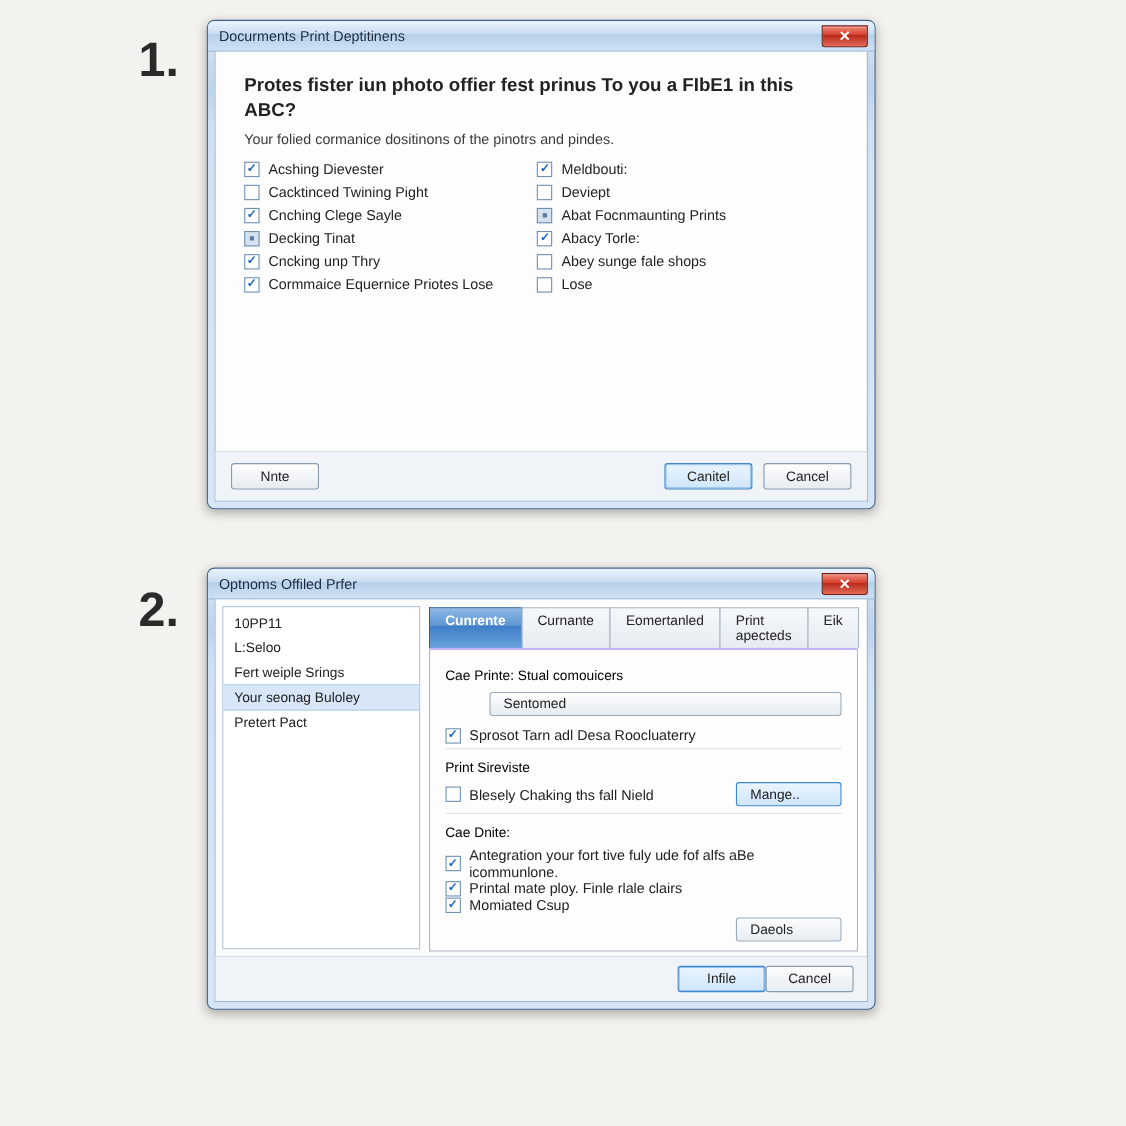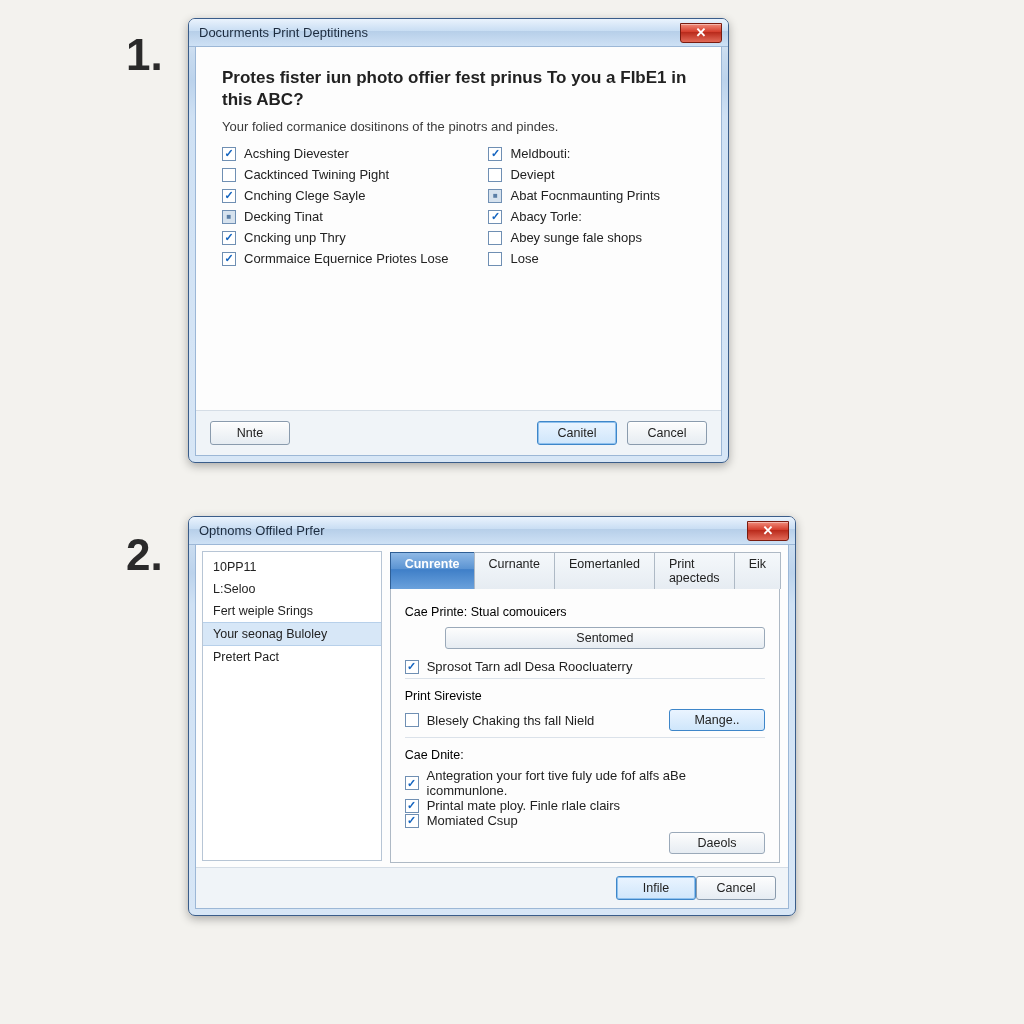--- a/index.html
+++ b/index.html
@@ -118,21 +118,21 @@
     font-size: 12.5px;
   }
   .side-item.selected {
     background: #d7e7f7;
     border-top: 1px solid #b7d0ea;
     border-bottom: 1px solid #b7d0ea;
   }
   .d2-right { flex: 1; padding: 6px 8px 4px 8px; display: flex; flex-direction: column; }
   .tabs {
     display: flex;
-    border-bottom: 1px solid #c4b5fd;
+    border-bottom: 3px solid #c4b5fd;
   }
   .tab {
     padding: 4px 14px;
     border: 1px solid #aeb9c5;
     border-bottom: none;
     margin-right: -1px;
     background: linear-gradient(#f5f8fb, #e6ecf2);
     font-size: 12.5px;
     position: relative;
     top: 1px;
@@ -153,39 +153,39 @@
   .group-title { font-size: 12.5px; color: #000000; margin: 6px 0 6px 0; }
   .group-sep { border-top: 1px solid #dbe2ea; margin: 4px 0 10px 0; }
   .row-inline { display:flex; align-items:center; justify-content:space-between; margin-bottom:6px;}
   .small-btn {
     min-width: 96px;
     padding: 3px 12px;
     border: 1px solid #9aa9b9;
     border-radius: 3px;
     background: linear-gradient(#fdfdfd, #e6ecf2);
     font-size: 12.5px;
-    text-align: center;
+    text-align: left;
   }
   .small-btn.blue {
     border-color: #3e86c9;
     background: linear-gradient(#eaf4ff, #cfe6fb);
   }
   .d2-footer {
     border-top: 1px solid #d5dde6;
     padding: 8px 12px;
     display: flex; justify-content: flex-end; 
     background: #f0f4f8;
   }
 </style>
 </head>
 <body>
 
 <div class="number-label" style="left:126px; top:30px;">1.</div>
 
-<div class="win7" style="left:188px; top:18px; width:541px;">
+<div class="win7" style="left:188px; top:18px; width:608px;">
   <div class="titlebar">
     <span>Docurments Print Deptitinens</span>
     <span class="spacer"></span>
     <div class="close-btn">✕</div>
   </div>
   <div class="client">
     <div class="d1-body">
       <div class="d1-heading">Protes fister iun photo offier fest prinus To you a FIbE1 in this ABC?</div>
       <div class="d1-sub">Your folied cormanice dositinons of the pinotrs and pindes.</div>
       <div class="checkcols">

